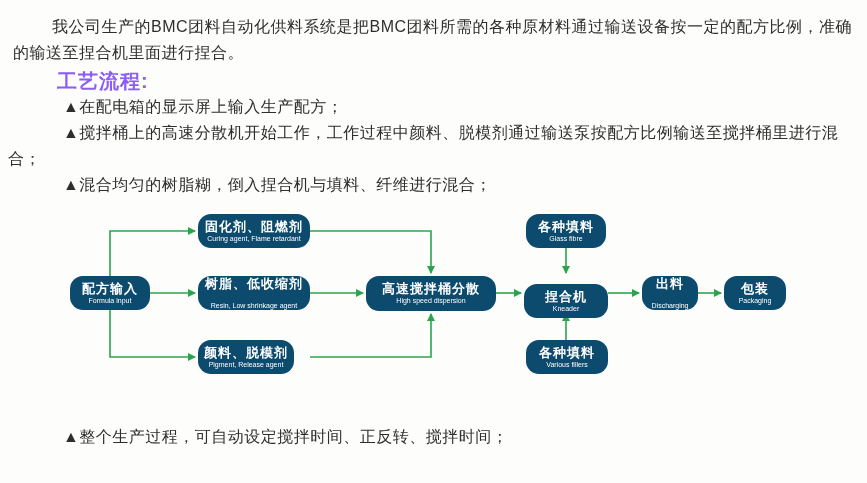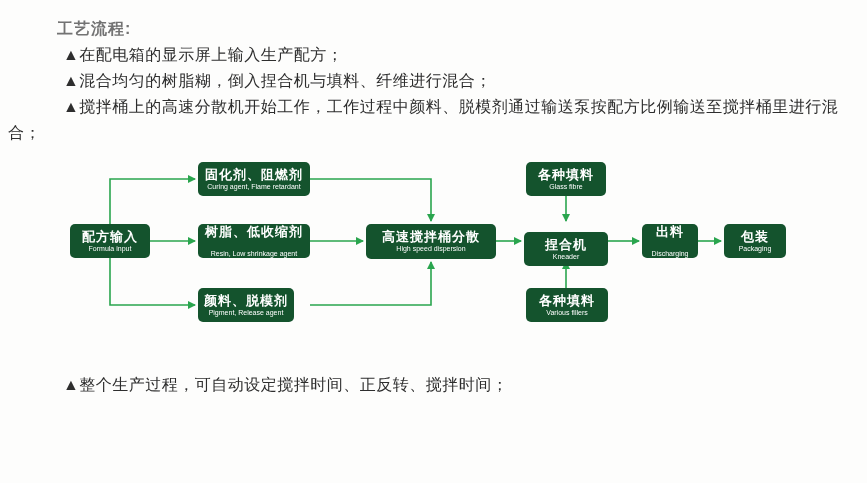--- a/index.html
+++ b/index.html
@@ -15,23 +15,23 @@
   
   .intro{
     margin:0 8px 0 13px;
     font-size:16px;line-height:26px;
     text-indent:39px;
     white-space:pre-wrap;
     letter-spacing:0.5px;
   }
   .section-heading{
     margin:4px 0 2px 57px;
-    font-size:16px;line-height:22px;
+    font-size:20px;line-height:22px;
     font-weight:bold;
-    color:#737373;
+    color:#8b5cf6;
     letter-spacing:1px;
   }
   .bullet{
     margin:0 6px 0 8px;
     font-size:16px;line-height:26px;
     text-indent:55px;
     white-space:pre-wrap;
     letter-spacing:0.5px;
   }
   .footer-bullet{
@@ -44,22 +44,22 @@
 
   
   .flowchart{
     position:relative;
     width:867px;height:212px;
     margin-top:6px;
   }
   .flowchart svg{position:absolute;left:0;top:0;}
   .node{
     position:absolute;
-    background:#14532d;
-    border-radius:5px;
+    background:#0c4a6e;
+    border-radius:13px;
     color:#fff;
     display:flex;flex-direction:column;
     align-items:center;justify-content:center;
     text-align:center;
     box-sizing:border-box;
     padding:1px 0 2px 0;
   }
   .node .zh{font-size:13px;font-weight:bold;line-height:15px;letter-spacing:1px;white-space:nowrap;}
   .node .en{font-size:7px;line-height:9px;white-space:nowrap;transform-origin:center top;}
   .n-formula    {left:70px; top:72px; width:80px; height:34px;}
@@ -71,27 +71,29 @@
   .n-kneader    {left:524px;top:72px; width:84px; height:34px;margin-top:8px;}
   .n-fillers    {left:526px;top:136px;width:82px; height:34px;}
   .n-discharging{left:642px;top:72px; width:56px; height:34px;gap:10px;}
   .n-packaging  {left:724px;top:72px; width:62px; height:34px;}
 </style>
 </head>
 <body>
 
 <div class="page">
 
+  <p class="intro">我公司生产的BMC团料自动化供料系统是把BMC团料所需的各种原材料通过输送设备按一定的配方比例，准确
+的输送至捏合机里面进行捏合。</p>
 
   <h3 class="section-heading">工艺流程:</h3>
 
   <p class="bullet">▲在配电箱的显示屏上输入生产配方；</p>
-  <p class="bullet">▲混合均匀的树脂糊，倒入捏合机与填料、纤维进行混合；</p>
   <p class="bullet">▲搅拌桶上的高速分散机开始工作，工作过程中颜料、脱模剂通过输送泵按配方比例输送至搅拌桶里进行混
 合；</p>
+  <p class="bullet">▲混合均匀的树脂糊，倒入捏合机与填料、纤维进行混合；</p>
 
   <div class="flowchart">
     <svg width="867" height="212" viewBox="0 0 867 212">
       <defs>
         <marker id="arrow" markerWidth="9" markerHeight="9" refX="7" refY="4" orient="auto" markerUnits="userSpaceOnUse">
           <path d="M0,0 L8,4 L0,8 Z" fill="#2aa54e"></path>
         </marker>
       </defs>
       <g stroke="#2aa54e" stroke-width="1.6" fill="none">
         <polyline points="110,72 110,27 195,27" marker-end="url(#arrow)"></polyline>

